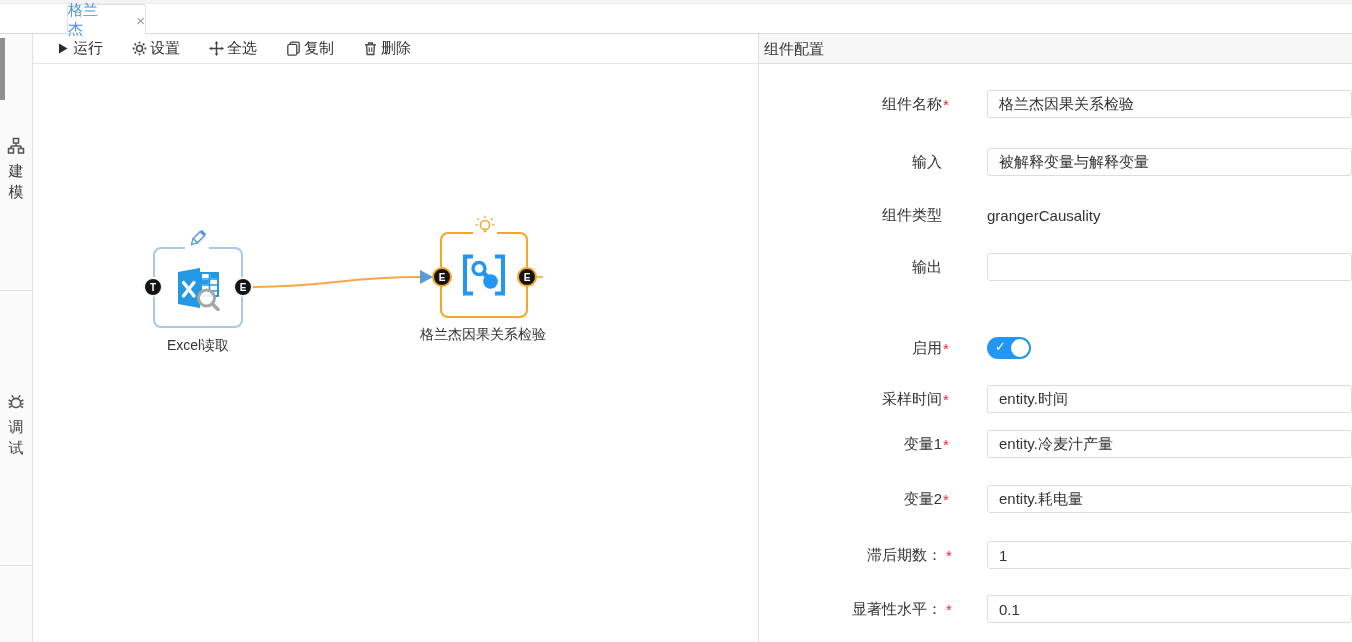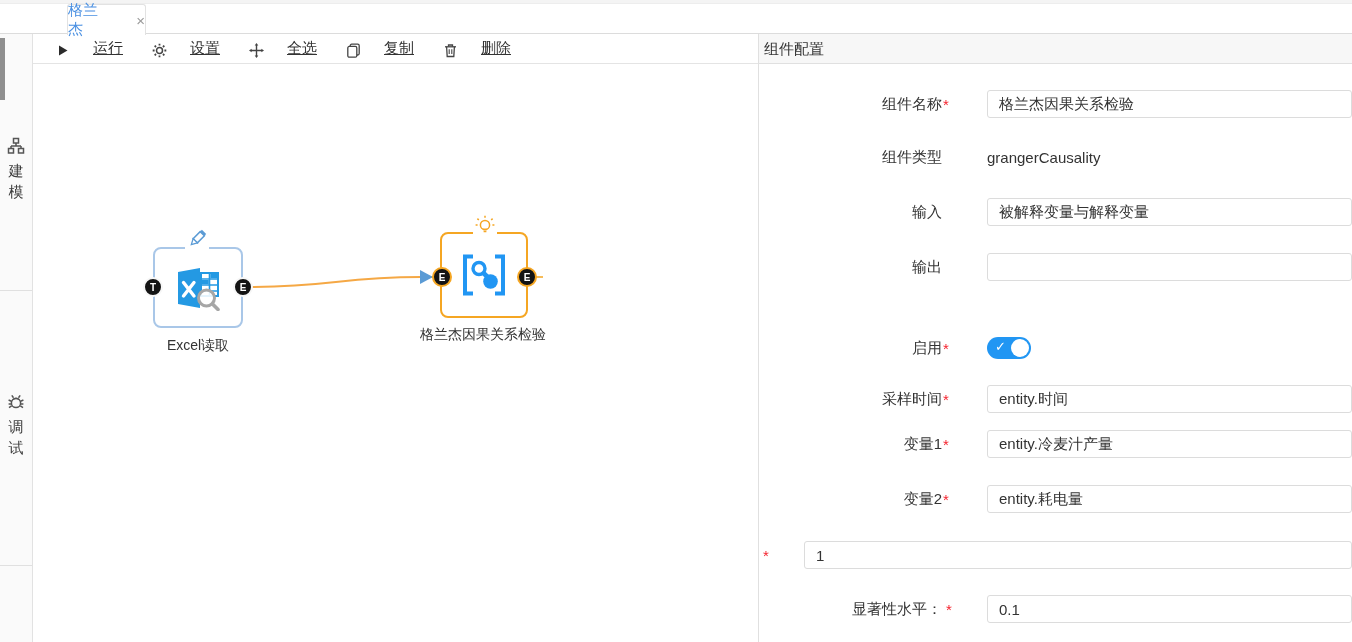--- a/index.html
+++ b/index.html
@@ -20,21 +20,21 @@
   
   .sidebar { width:33px; background:#fafafa; border-right:1px solid #e2e2e2; position:relative; flex:none; }
   .scroll-thumb { position:absolute; left:0; top:4px; width:5px; height:62px; background:#8f8f8f; }
   .side-item { position:absolute; left:0; width:100%; display:flex; flex-direction:column; align-items:center; cursor:pointer; }
   .side-item .v-label { width:16px; font-size:15px; line-height:21px; color:#3c3c3c; word-break:break-all; text-align:center; margin-top:5px; }
   .side-div { position:absolute; left:0; width:100%; border-top:1px solid #e0e0e0; }
 
   
   .canvas { width:725px; flex:none; position:relative; background:#fff; }
   .toolbar { height:30px; display:flex; align-items:center; padding-left:22px; border-bottom:1px solid #e4e4e4; background:#fff; }
-  .tool-btn { display:flex; align-items:flex-end; gap:23px; margin-right:29px; cursor:pointer;text-decoration:underline; }
+  .tool-btn { display:flex; align-items:center; gap:3px; margin-right:29px; cursor:pointer; }
   .tool-btn span { font-size:15px; color:#333; }
   .canvas-body { position:absolute; left:0; top:30px; right:0; bottom:0; background:#fff; }
 
   .edge-layer { position:absolute; left:0; top:0; width:725px; height:578px; }
 
   .node { position:absolute; background:#fff; border-radius:8px; display:flex; align-items:center; justify-content:center; cursor:pointer; }
   .node-excel   { left:120px; top:183px; width:90px; height:81px; border:2px solid #a9c7e8; }
   .node-granger { left:407px; top:168px; width:88px; height:86px; border:2px solid #f5a623; }
 
   .port { position:absolute; width:20px; height:20px; border-radius:50%; background:#141414;
@@ -224,33 +224,33 @@
     <div class="form">
 
       <div class="f-row" style="margin-top:26px;">
         <span class="f-label">组件名称</span>
         <span class="f-star">*</span>
         <div class="f-control">
           <input class="f-input" type="text" value="格兰杰因果关系检验" style="">
         </div>
       </div>
 
+      <div class="f-row" style="margin-top:30px;">
+        <span class="f-label">输入</span>
+        <span class="f-star"></span>
+        <div class="f-control">
+          <input class="f-input" type="text" value="被解释变量与解释变量" style="">
+        </div>
+      </div>
+
       <div class="f-row" style="margin-top:28px; height:22px;">
         <span class="f-label">组件类型</span>
         <span class="f-star"></span>
         <div class="f-control">
           <span class="f-text">grangerCausality</span>
-        </div>
-      </div>
-
-      <div class="f-row" style="margin-top:30px;">
-        <span class="f-label">输入</span>
-        <span class="f-star"></span>
-        <div class="f-control">
-          <input class="f-input" type="text" value="被解释变量与解释变量" style="">
         </div>
       </div>
 
       <div class="f-row" style="margin-top:27px;">
         <span class="f-label">输出</span>
         <span class="f-star"></span>
         <div class="f-control">
           <input class="f-input" type="text" value="" style="">
         </div>
       </div>
@@ -284,20 +284,21 @@
 
       <div class="f-row" style="margin-top:27px;">
         <span class="f-label">变量2</span>
         <span class="f-star">*</span>
         <div class="f-control">
           <input class="f-input" type="text" value="entity.耗电量" style="">
         </div>
       </div>
 
       <div class="f-row" style="margin-top:28px;">
+        <span class="f-label">滞后期数：</span>
         <span class="f-star" style="margin-left:4px;">*</span>
         <div class="f-control" style="margin-left:33px;">
           <input class="f-input" type="text" value="1" style="">
         </div>
       </div>
 
       <div class="f-row" style="margin-top:26px;">
         <span class="f-label">显著性水平：</span>
         <span class="f-star" style="margin-left:4px;">*</span>
         <div class="f-control" style="margin-left:33px;">

